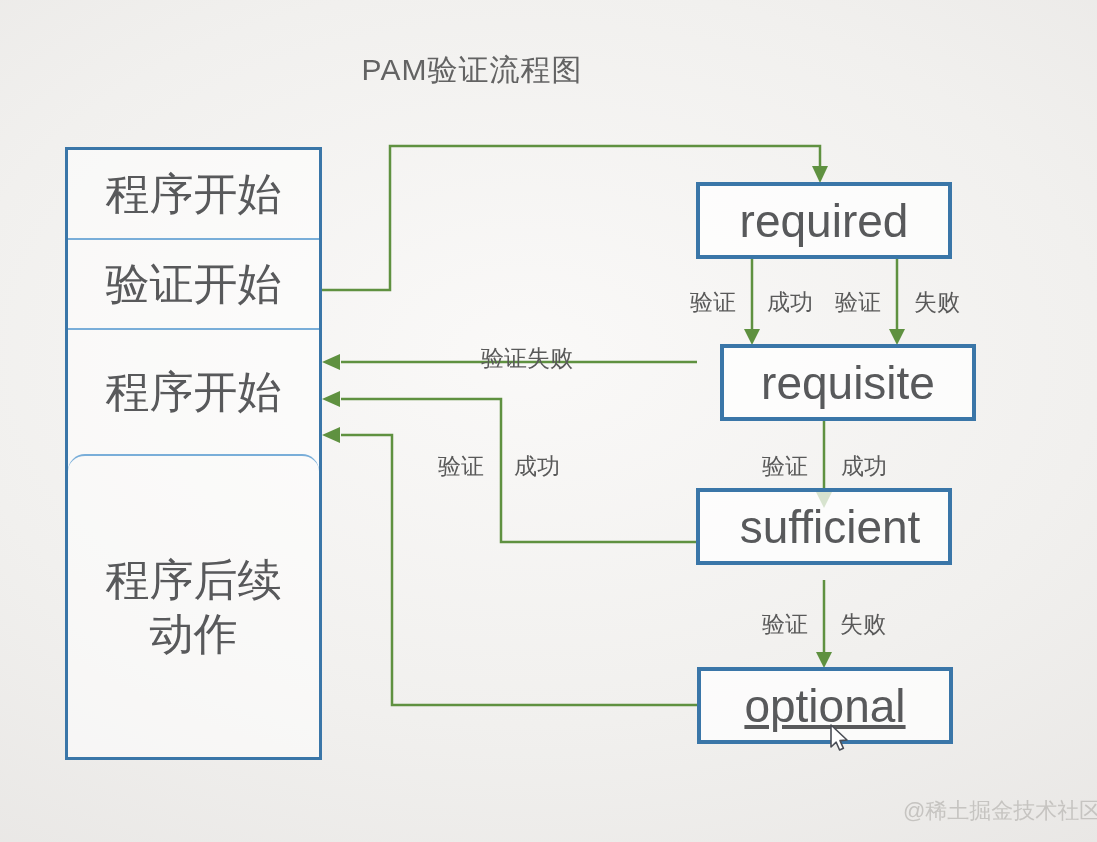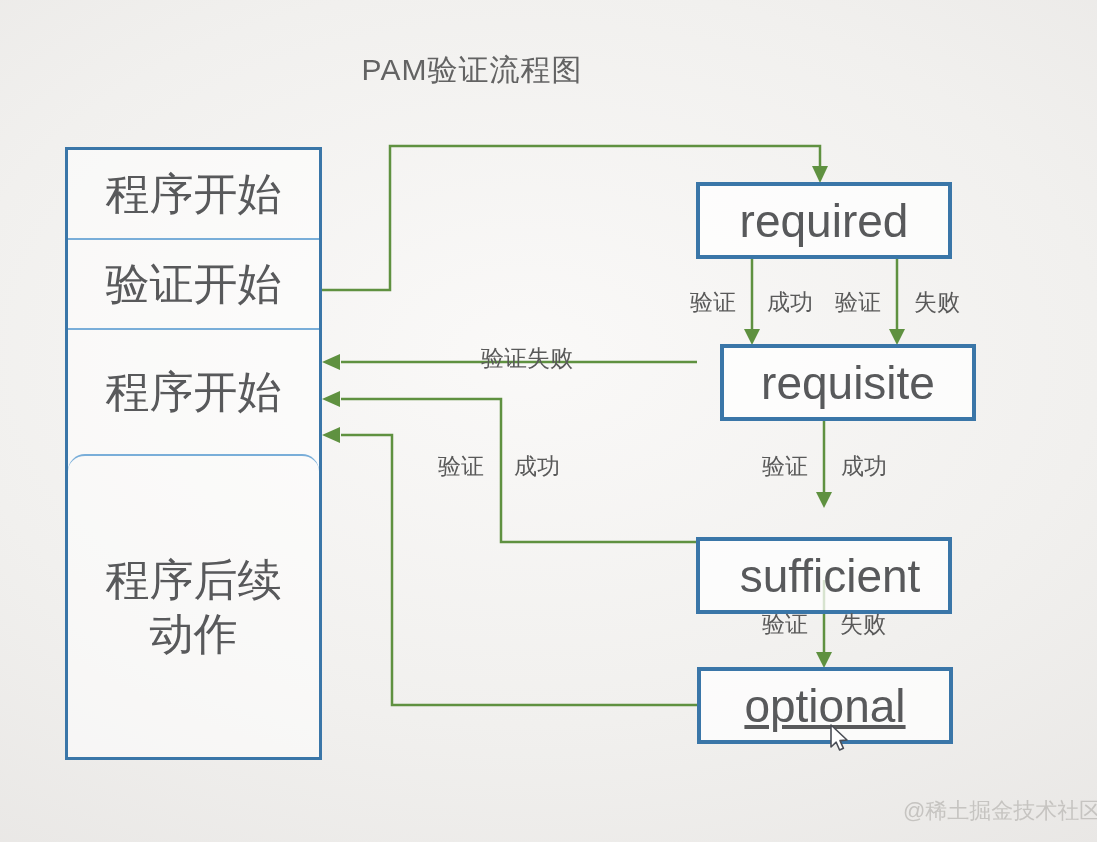--- a/index.html
+++ b/index.html
@@ -41,21 +41,21 @@
   
   .node {
     position: absolute; width: 256px; height: 77px; box-sizing: border-box;
     border: 4px solid var(--box-border, #3a76a8);
     background: rgba(255,255,255,0.75);
     display: flex; align-items: center; justify-content: center;
     font-size: 46px; color: var(--text, #58595b);
   }
   .n-required  { left: 696px; top: 182px; }
   .n-requisite { left: 720px; top: 344px; text-align: center; }
-  .n-sufficient{ left: 696px; top: 537px; padding-left: 12px; }
+  .n-sufficient{ left: 696px; top: 488px; padding-left: 12px; }
   .n-optional  { left: 697px; top: 667px; text-decoration: underline; }
 
   svg.edges {
     position: absolute; left: 0; top: 0; width: 1097px; height: 842px;
     pointer-events: none;
   }
   svg.edges path {
     fill: none; stroke: var(--line, #5f9140); stroke-width: 2.5px;
   }
   svg.edges polygon { fill: var(--line, #5f9140); stroke: none; }

